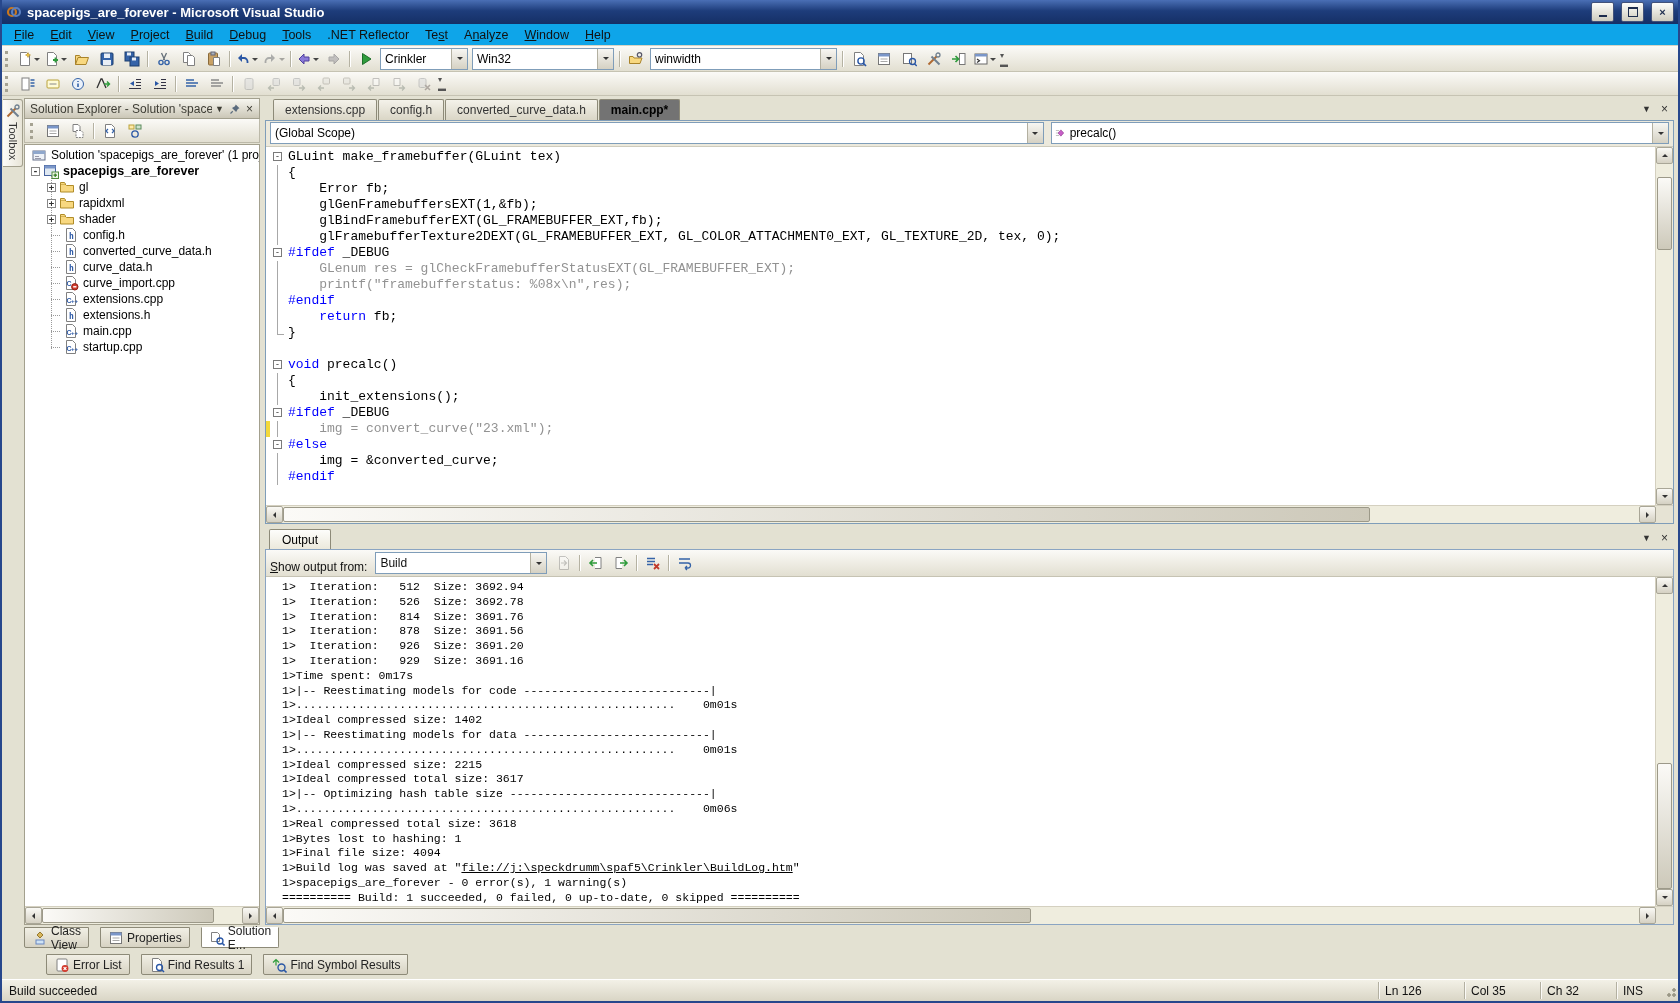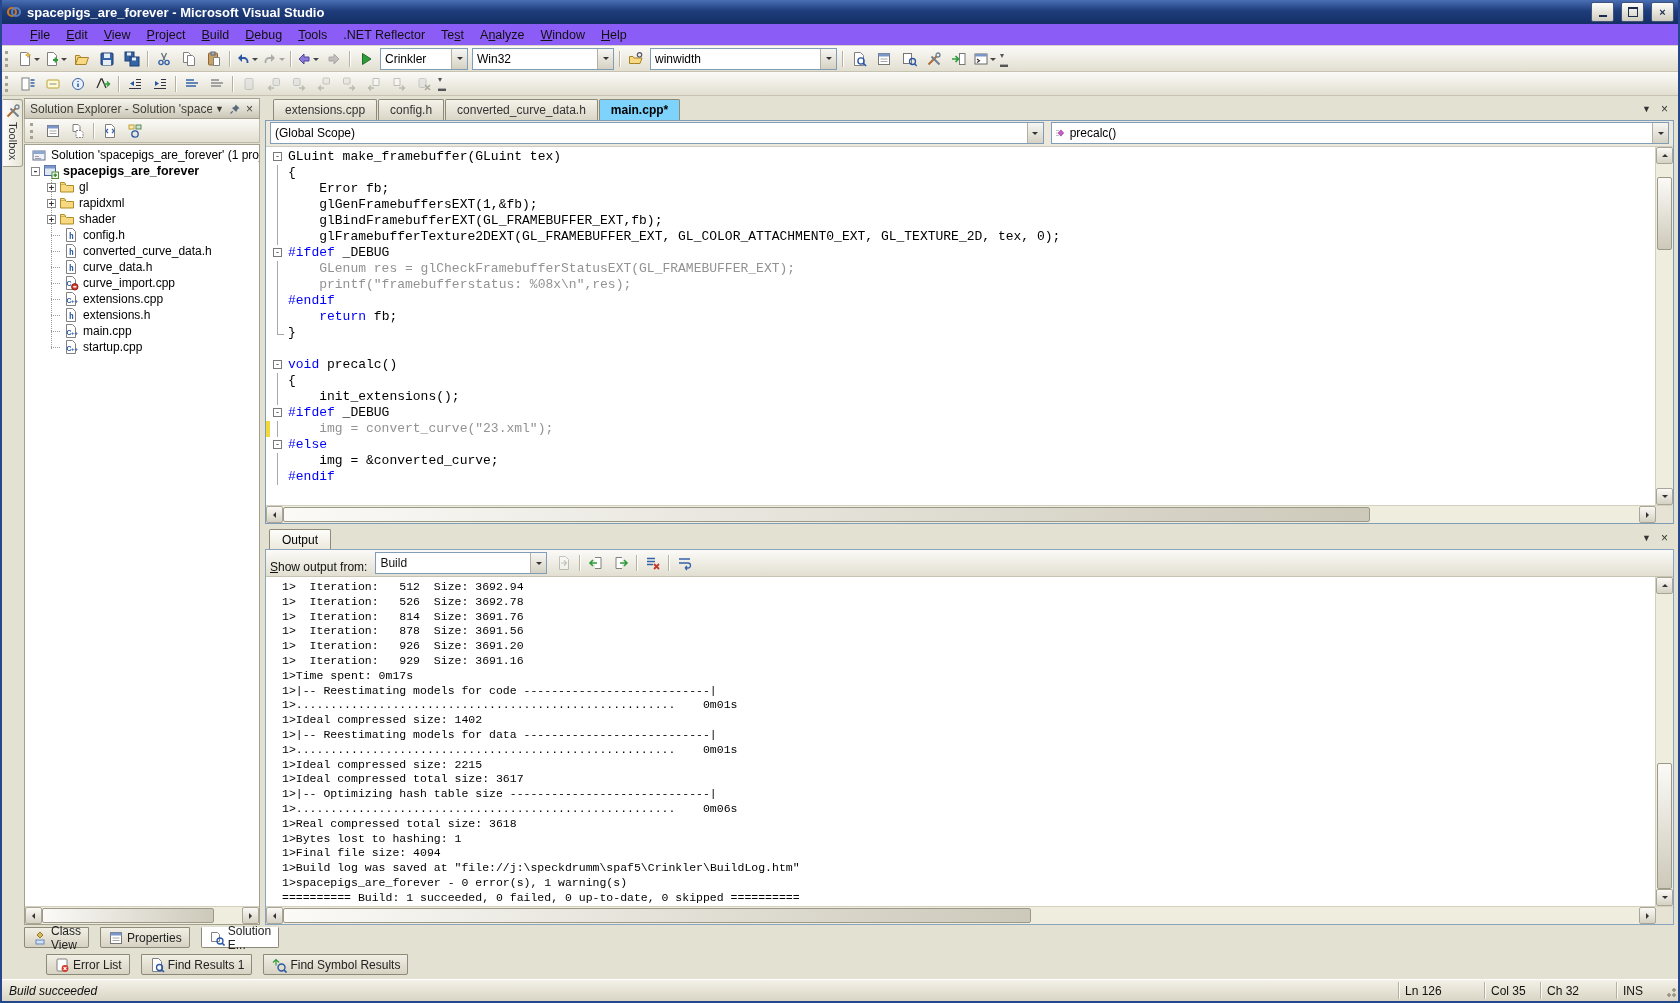--- a/index.html
+++ b/index.html
@@ -5,21 +5,21 @@
   html,body{margin:0;padding:0;}
   body{width:1680px;height:1003px;overflow:hidden;font-family:"Liberation Sans",sans-serif;font-size:12px;background:#e3e1d2;-webkit-font-smoothing:antialiased;}
   .window{width:1680px;height:1003px;box-sizing:border-box;display:flex;flex-direction:column;border-left:2px solid #27478c;border-right:2px solid #27478c;border-bottom:2px solid #27478c;}
   
   .titlebar{height:24px;flex:0 0 24px;background:linear-gradient(#4a6fb5,#1e3d7b 45%,#152f66);display:flex;align-items:center;gap:5px;padding:0 4px;color:#fff;font-weight:bold;font-size:13px;}
   .titlebar .spacer{flex:1;}
   .win-btn{width:21px;height:18px;background:linear-gradient(#fdfdfb,#cfccbe);border:1px solid #42527a;border-radius:2px;color:#1d2c4d;display:flex;align-items:center;justify-content:center;font-size:11px;line-height:1;margin-left:2px;font-weight:bold;}
   .glyph-min{width:8px;height:3px;border-bottom:2px solid #1d2c4d;margin-top:5px;}
   .glyph-max{width:8px;height:7px;border:1px solid #1d2c4d;border-top-width:2px;}
   
-  .menubar{height:21px;flex:0 0 21px;display:flex;align-items:center;background:#8b5cf6;border-bottom:1px solid #d7d4c5;padding-left:20px;font-size:12.5px;color:#111;}
+  .menubar{height:21px;flex:0 0 21px;display:flex;align-items:center;background:#0ea5e9;border-bottom:1px solid #d7d4c5;padding-left:4px;font-size:12.5px;color:#111;}
   .menu-item{padding:2px 8px;white-space:nowrap;}
   
   .toolbar{display:flex;align-items:center;background:linear-gradient(#fbfaf7,#e2dfd1);border-bottom:1px solid #c6c3b3;padding-right:6px;}
   .toolbar1{height:25px;flex:0 0 25px;}
   .toolbar2{height:23px;flex:0 0 23px;}
   .grip{width:3px;height:16px;border-left:3px dotted #a5a292;margin:0 4px 0 3px;}
   .tbtn{height:20px;min-width:21px;display:inline-flex;align-items:center;justify-content:center;border:1px solid transparent;border-radius:2px;padding:0 1px;}
   .tbtn .ddarr{width:0;height:0;border:3px solid transparent;border-top-color:#444;margin:4px 0 0 1px;}
   .dis{opacity:.42;filter:grayscale(.9);}
   .tsep{width:1px;height:16px;background:#b5b2a2;box-shadow:1px 0 0 #fff;margin:0 3px;}
@@ -50,21 +50,21 @@
   .stub::before{content:"";position:absolute;left:26px;top:8px;width:9px;border-top:1px dotted #9a9a9a;}
   
   .tabs-row{display:flex;align-items:flex-start;gap:11px;}
   .btab{display:inline-flex;align-items:center;gap:3px;height:21px;box-sizing:border-box;padding:0 7px;border:1px solid #8d8a78;background:linear-gradient(#f1efe5,#d7d3c3);border-radius:0 0 2px 2px;font-size:12px;color:#222;}
   .btab.active{background:#fff;border-top-color:#fff;}
   .sol-tabs{flex:0 0 25px;padding-top:2px;}
   
   .editor-col{flex:1;display:flex;flex-direction:column;min-width:0;padding:2px 4px 0 2px;}
   .doc-tabs{height:22px;flex:0 0 22px;display:flex;align-items:flex-end;padding-left:8px;position:relative;}
   .dtab{height:21px;box-sizing:border-box;display:inline-flex;align-items:center;padding:0 11px;border:1px solid #8d8a78;border-bottom:none;border-radius:2px 2px 0 0;background:linear-gradient(#f4f2ea,#dad6c6);margin-right:1px;color:#333;font-size:12px;}
-  .dtab.active{background:#7dd3fc;font-weight:bold;color:#000;}
+  .dtab.active{background:#737373;font-weight:bold;color:#000;}
   .right-btns{position:absolute;right:2px;top:4px;display:flex;gap:3px;}
   .mini-btn{width:15px;height:14px;display:flex;align-items:center;justify-content:center;color:#333;font-size:9px;}
   .mini-btn.x{font-size:12px;line-height:1;}
   .editor-frame{height:404px;flex:0 0 404px;box-sizing:border-box;border:1px solid #7f9db9;background:#fff;display:flex;flex-direction:column;}
   .navbar{height:23px;flex:0 0 23px;display:flex;gap:3px;background:#ece9dc;border-bottom:1px solid #cfccbd;padding:1px 2px;}
   .nav-combo{flex:0 0 55%;}
   .nav-combo2{flex:1;}
   .mdiamond{width:10px;height:10px;margin:0 2px;}
   .code-wrap{flex:1;display:flex;min-height:0;}
   .code-area{flex:1;overflow:hidden;font-family:"Liberation Mono","DejaVu Sans Mono",monospace;font-size:13px;line-height:16px;padding-top:2px;}
@@ -95,27 +95,27 @@
   .corner{width:17px;height:17px;background:#e6e3d4;}
   
   .output-panel{margin-top:4px;display:flex;flex-direction:column;}
   .output-tabrow{height:21px;flex:0 0 21px;display:flex;align-items:flex-end;position:relative;padding-left:4px;}
   .otab{height:20px;box-sizing:border-box;display:inline-flex;align-items:center;padding:0 12px;border:1px solid #8d8a78;border-bottom:none;border-radius:2px 2px 0 0;background:linear-gradient(#fdfdfb,#ece9dc);font-size:12px;}
   .output-frame{box-sizing:border-box;border:1px solid #8aa4c2;background:#fff;display:flex;flex-direction:column;height:376px;}
   .output-toolbar{height:26px;flex:0 0 26px;background:linear-gradient(#fbfaf7,#e2dfd1);border-bottom:1px solid #c6c3b3;display:flex;align-items:center;padding:0 4px;gap:2px;font-size:12px;color:#111;}
   .output-body{flex:1;display:flex;min-height:0;}
   .output-text{flex:1;overflow:hidden;font-family:"Liberation Mono","DejaVu Sans Mono",monospace;font-size:11.5px;line-height:14.8px;padding:3px 0 0 8px;color:#000;}
   .out-line{white-space:pre;height:14.8px;margin-left:8px;}
-  .olink{color:#000;cursor:pointer;}
+  .olink{text-decoration:underline;color:#000;cursor:pointer;}
   
   .bottom-tabs{height:25px;flex:0 0 25px;display:flex;align-items:flex-start;padding:2px 0 0 44px;background:#e3e1d2;}
   .statusbar{height:21px;flex:0 0 21px;background:linear-gradient(#f3f1e7,#d9d5c5);display:flex;align-items:center;padding-left:7px;font-size:12px;color:#111;border-top:1px solid #fff;}
-  .statusbar .msg{flex:1;font-style:italic;}
+  .statusbar .msg{flex:1;}
   .st-cell{box-sizing:border-box;padding:2px 6px;border-left:1px solid #b3b0a1;box-shadow:inset 1px 0 0 #fbfaf7;height:17px;}
-  .st-ln{width:86px;}.st-col{width:56px;}.st-ch{width:76px;}.st-ins{width:46px;}
+  .st-ln{width:86px;}.st-col{width:76px;}.st-ch{width:76px;}.st-ins{width:46px;}
   .sizegrip{width:16px;height:16px;background:
      radial-gradient(circle at 12px 12px,#9a9786 1.5px,transparent 2px),
      radial-gradient(circle at 12px 7px,#9a9786 1.5px,transparent 2px),
      radial-gradient(circle at 7px 12px,#9a9786 1.5px,transparent 2px);}
   u{text-decoration:underline;}
 </style>
 </head>
 <body>
 
 <div class="window">

